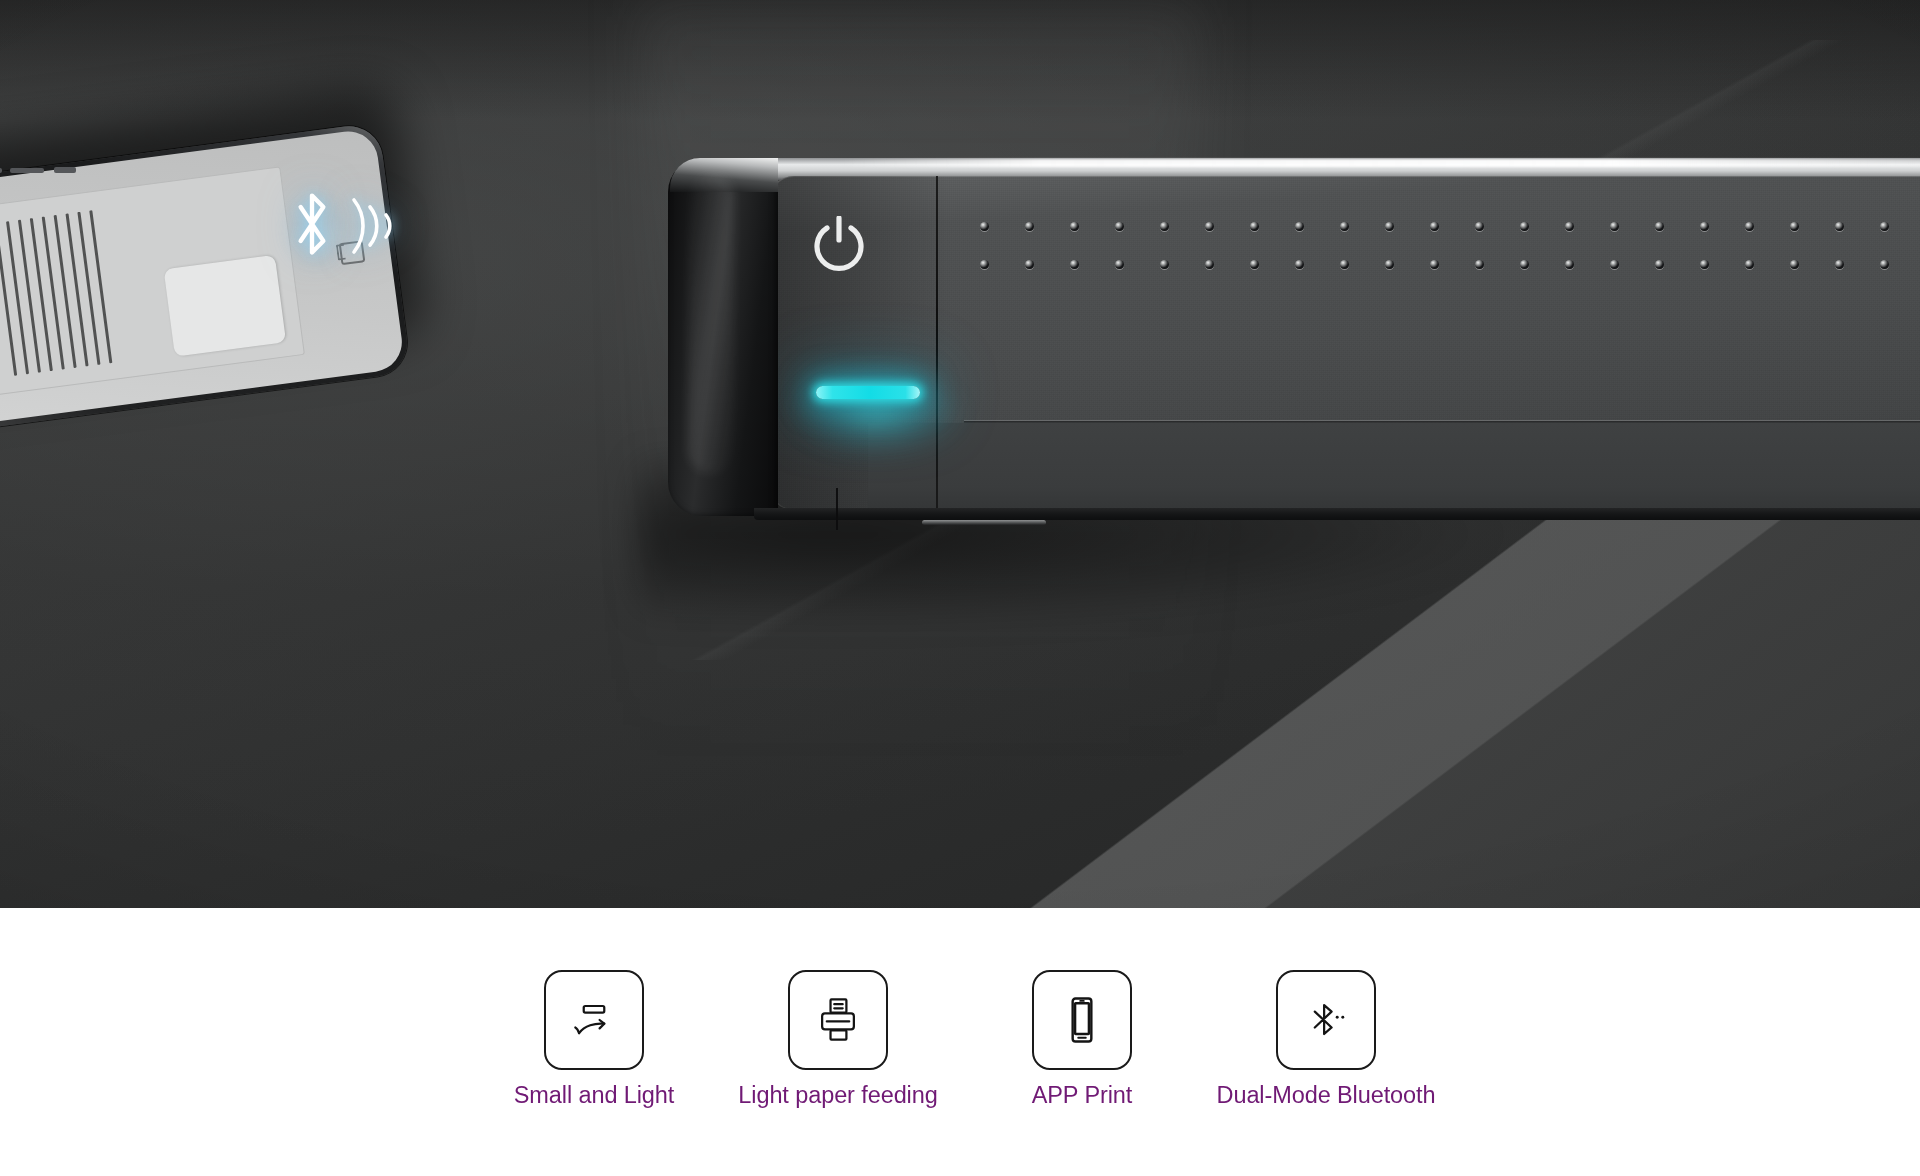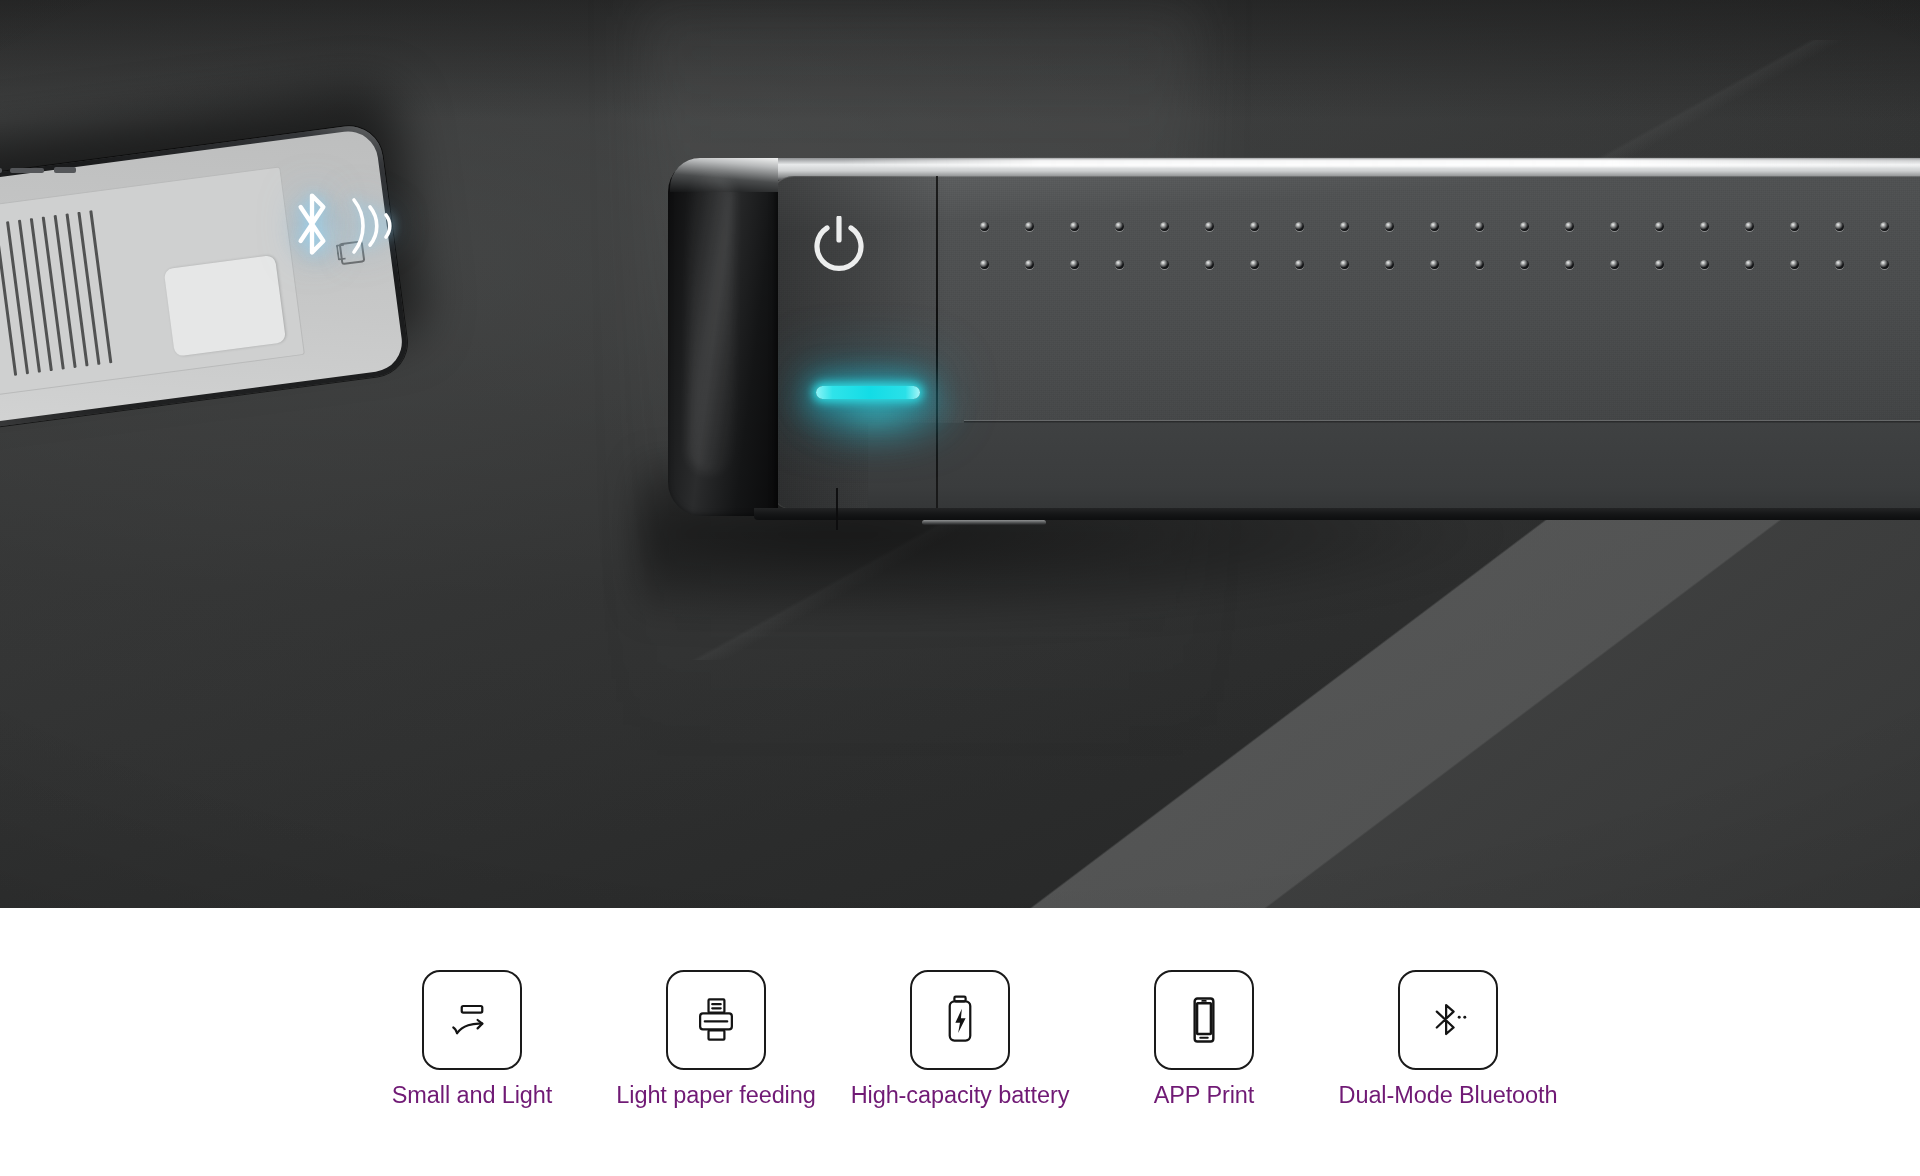--- a/index.html
+++ b/index.html
@@ -514,30 +514,20 @@
             <line x1="26" y1="17.5" x2="35" y2="17.5"></line>
             <rect x="13" y="23" width="34" height="17" rx="3"></rect>
             <line x1="18" y1="31.5" x2="42" y2="31.5"></line>
             <rect x="22" y="41" width="17" height="10" rx="1"></rect>
           </svg>
         </div>
         <div class="feature-label">Light paper feeding</div>
       </div>
       <div class="feature">
         <div class="feature-icon">
-          <svg viewBox="0 0 60 60" width="56" height="56" fill="none" stroke="#141414" stroke-width="2.4" stroke-linecap="round" stroke-linejoin="round">
-            <rect x="24" y="5" width="12" height="5" rx="1.4"></rect>
-            <rect x="19" y="10" width="22" height="42" rx="5"></rect>
-            <path d="M32 18 L25 33 L30 33 L28 44 L36 28 L31 28 Z" fill="#141414" stroke="none"></path>
-          </svg>
-        </div>
-        <div class="feature-label">High-capacity battery</div>
-      </div>
-      <div class="feature">
-        <div class="feature-icon">
           <svg viewBox="0 0 60 60" width="56" height="56" fill="none" stroke="#141414" stroke-width="2.6" stroke-linecap="round" stroke-linejoin="round">
             <rect x="20" y="7" width="20" height="46" rx="3"></rect>
             <rect x="22.6" y="12" width="14.8" height="33" rx="0.6" fill="#ffffff"></rect>
             <line x1="28" y1="9.6" x2="32" y2="9.6" stroke-width="1.8"></line>
             <line x1="26" y1="49" x2="34" y2="49" stroke-width="2.2"></line>
           </svg>
         </div>
         <div class="feature-label">APP Print</div>
       </div>
       <div class="feature">

